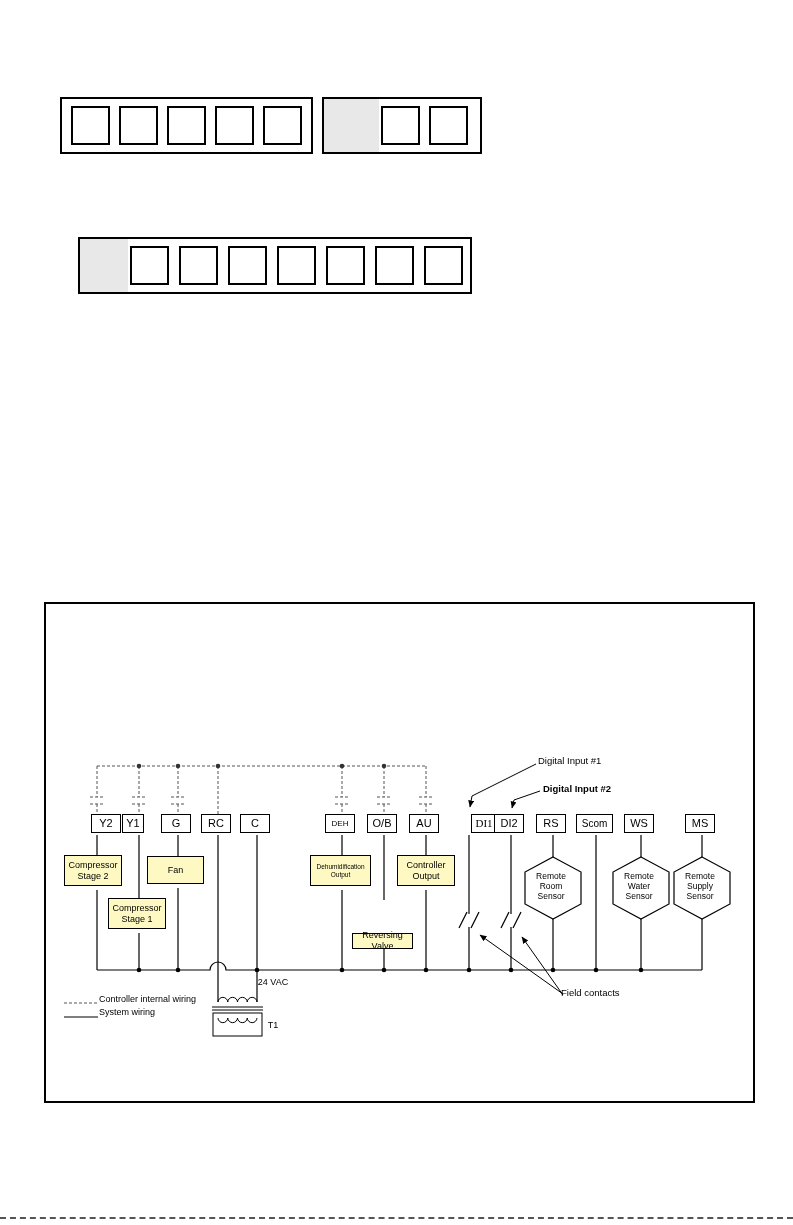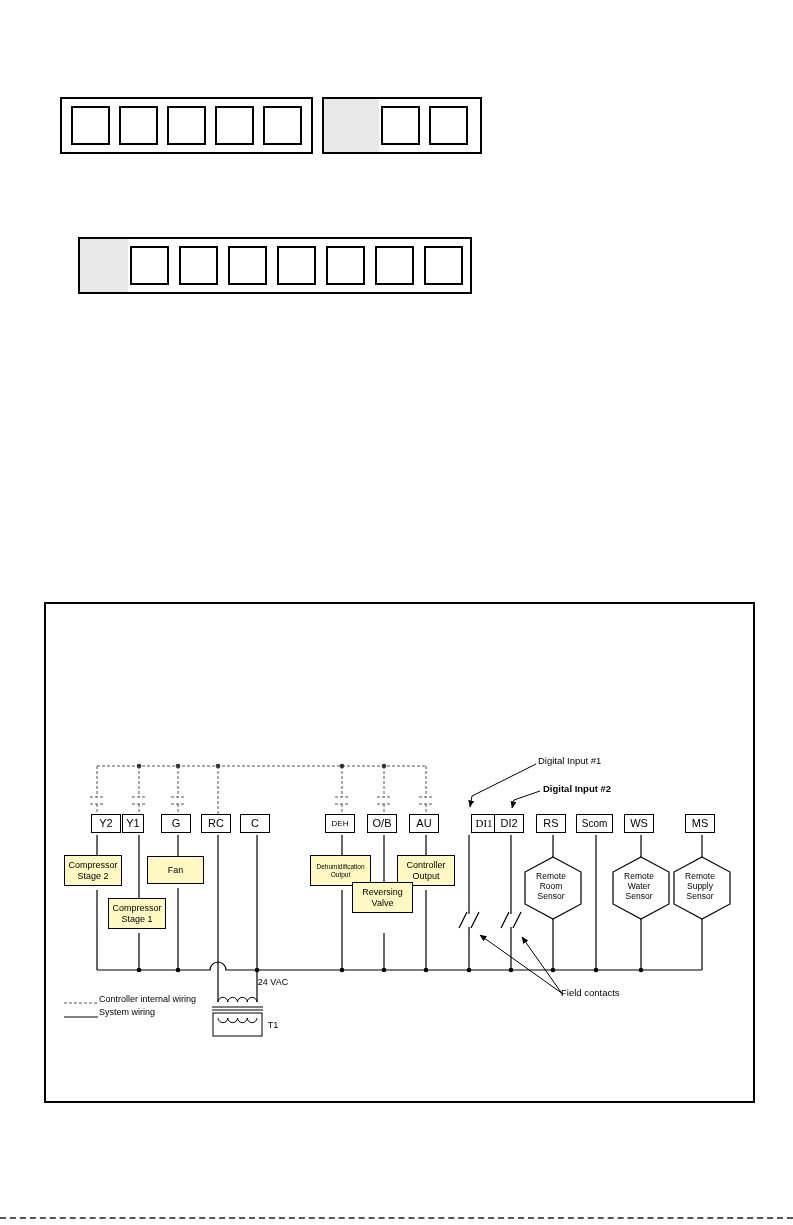--- a/index.html
+++ b/index.html
@@ -211,21 +211,21 @@
     <span>Stage 1</span>
   </div>
   <div class="load" style="left:310px; top:855px; width:61px; height:31px; font-size:6.5px;">
     <span>Dehumidification</span>
     <span>Output</span>
   </div>
   <div class="load" style="left:397px; top:855px; width:58px; height:31px;">
     <span>Controller</span>
     <span>Output</span>
   </div>
-  <div class="load" style="left:352px; top:882px; width:61px; height:31px;">
+  <div class="load" style="left:352px; top:933px; width:61px; height:16px;">
     <span>Reversing</span>
     <span>Valve</span>
   </div>
 
   <div class="sensor-label" style="left:523px; top:871px;">
     <div>Remote</div>
     <div>Room</div>
     <div>Sensor</div>
   </div>
   <div class="sensor-label" style="left:611px; top:871px;">

